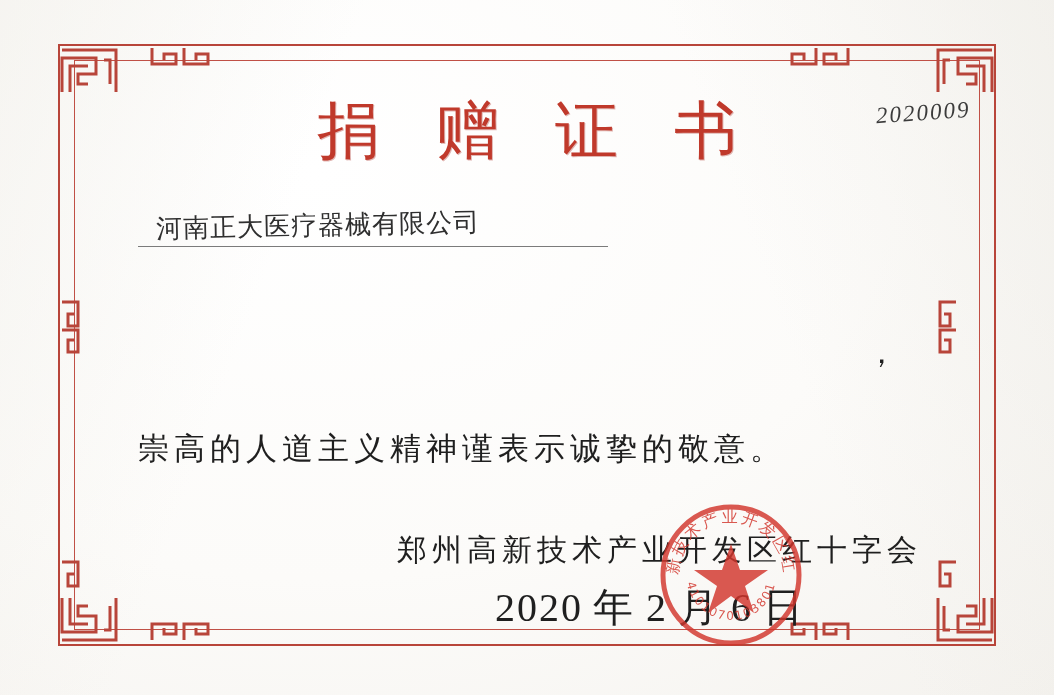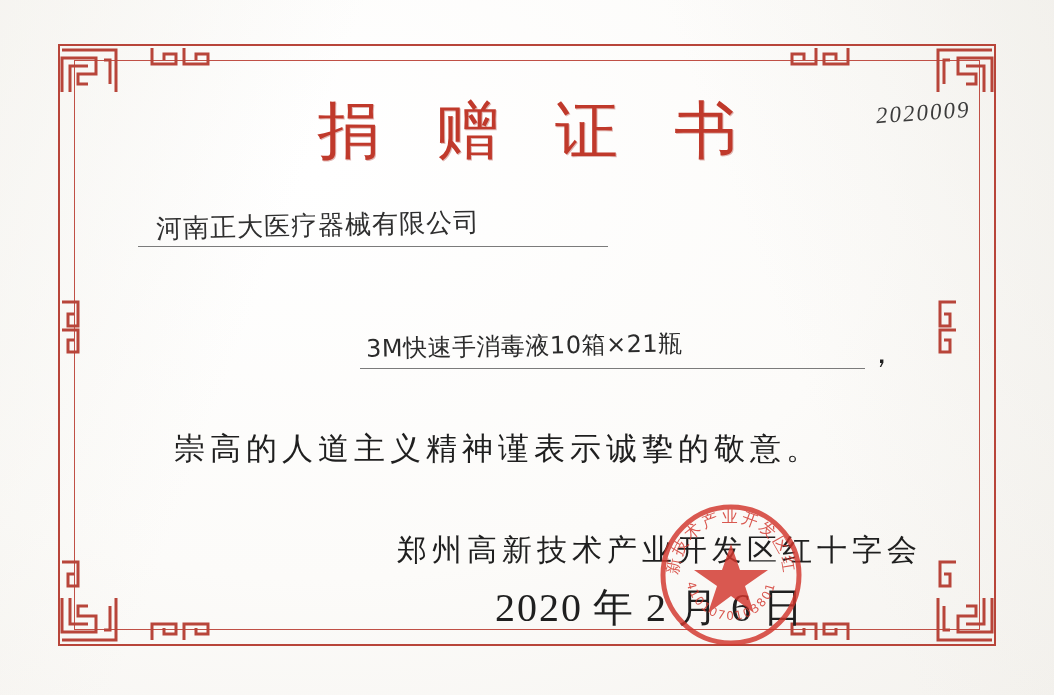--- a/index.html
+++ b/index.html
@@ -131,21 +131,21 @@
     font-family: "DejaVu Serif", serif;
     font-size: 31px;
     color: #1f1f1f;
     letter-spacing: 5px;
     white-space: nowrap;
   }
   #line1 { left: 138px; top: 278px; }
   #line2-pre { left: 138px; top: 332px; }
   #line2-post { left: 866px; top: 332px; letter-spacing: 0; }
   #line3 { left: 138px; top: 386px; }
-  #line4 { left: 138px; top: 428px; margin-left: 36px; }
+  #line4 { left: 138px; top: 428px; }
 
   #donation-line {
     position: absolute;
     left: 360px;
     top: 330px;
     width: 505px;
     height: 38px;
     border-bottom: 1.5px solid #7b7b7b;
   }
   #donation-text {
@@ -315,23 +315,20 @@
 
   <div id="title">捐 赠 证 书</div>
 
   <div id="serial">2020009</div>
 
   <div id="recipient-line">
     <div id="recipient-name">河南正大医疗器械有限公司</div>
   </div>
 
 
-  <div id="donation-line">
-    <div id="donation-text">3M快速手消毒液10箱×21瓶</div>
-  </div>
 
   <div class="body-line" id="line2-post">，</div>
   <div class="body-line" id="line4">崇高的人道主义精神谨表示诚挚的敬意。</div>
 
   <div id="issuer">郑州高新技术产业开发区红十字会</div>
 
   <div id="date-row">
     <span class="num">2020</span><span class="unit">年</span><span class="num">2</span><span class="unit">月</span><span class="num">6</span><span class="unit">日</span>
   </div>
 

